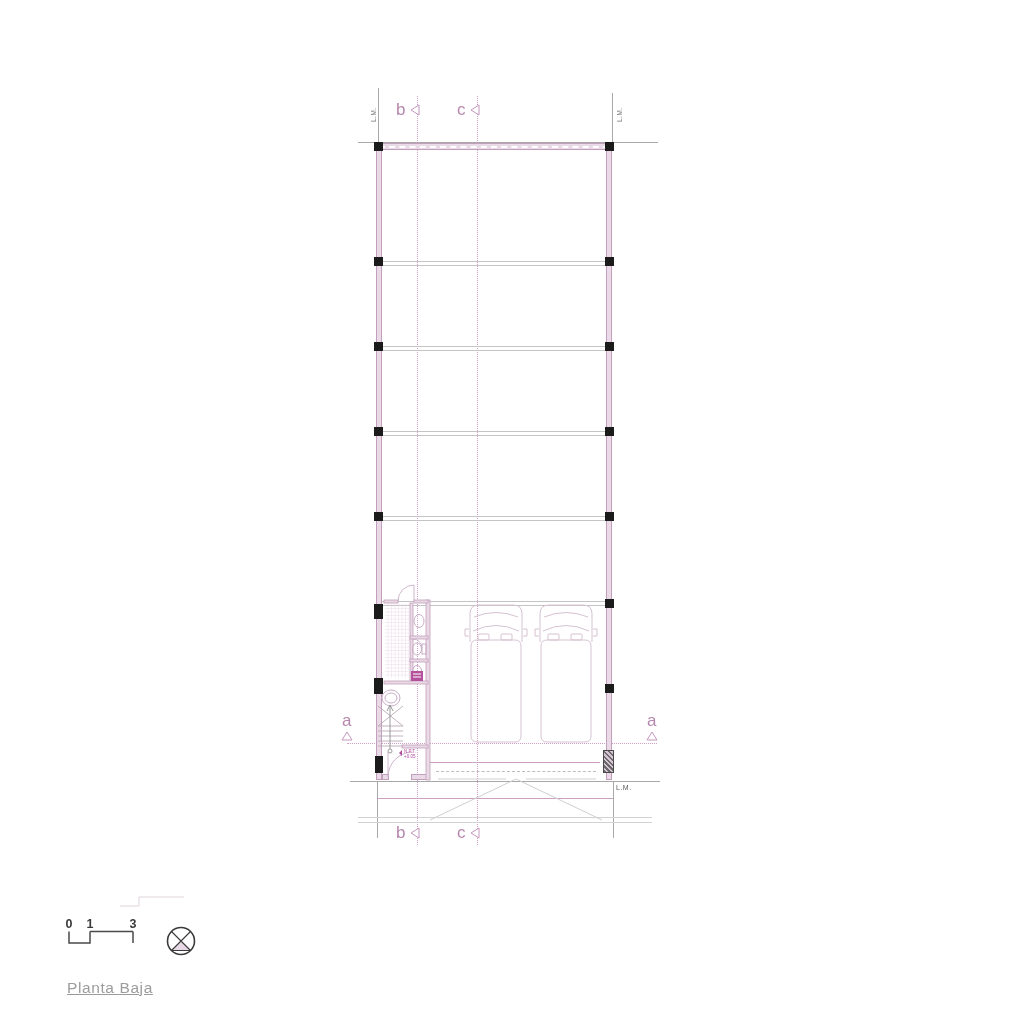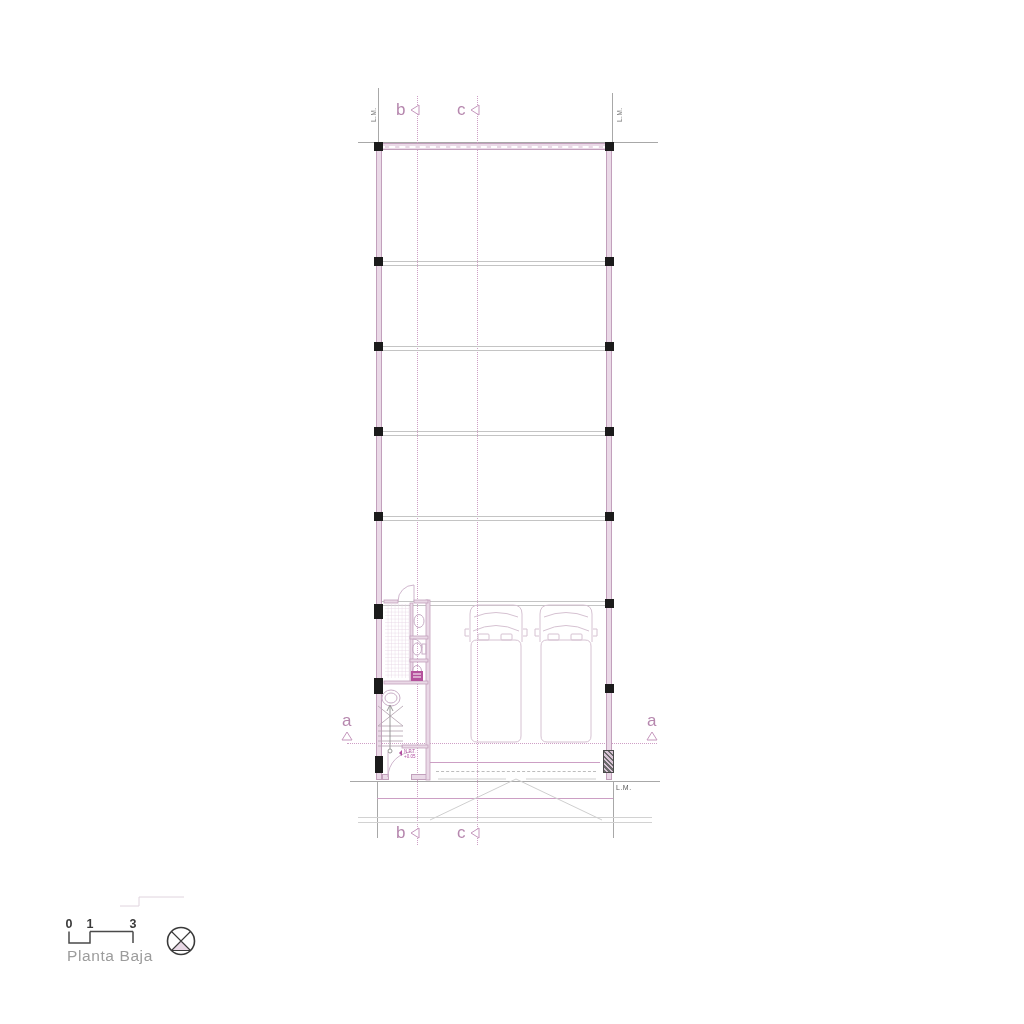--- a/index.html
+++ b/index.html
@@ -189,15 +189,15 @@
     <g>
       <path d="M171.5,950.5 H190.5 L181,941 Z" fill="#e9d9e6" stroke="none"></path>
       <circle cx="181" cy="941" r="13.5" fill="none" stroke="#3a3a3a" stroke-width="1.6"></circle>
       <path d="M171.5,931.5 L190.5,950.5 M190.5,931.5 L171.5,950.5 M171.5,950.5 H190.5" fill="none" stroke="#3a3a3a" stroke-width="1.1"></path>
     </g>
   </svg>
 
   <div class="scale-num" style="left:62px;top:917px;">0</div>
   <div class="scale-num" style="left:83px;top:917px;">1</div>
   <div class="scale-num" style="left:126px;top:917px;">3</div>
-  <div class="plan-title" style="left:67px;top:947px;">Planta Baja</div>
+  <div class="plan-title" style="left:67px;top:979px;text-decoration:underline;">Planta Baja</div>
 
 </div>
 
 </body></html>

